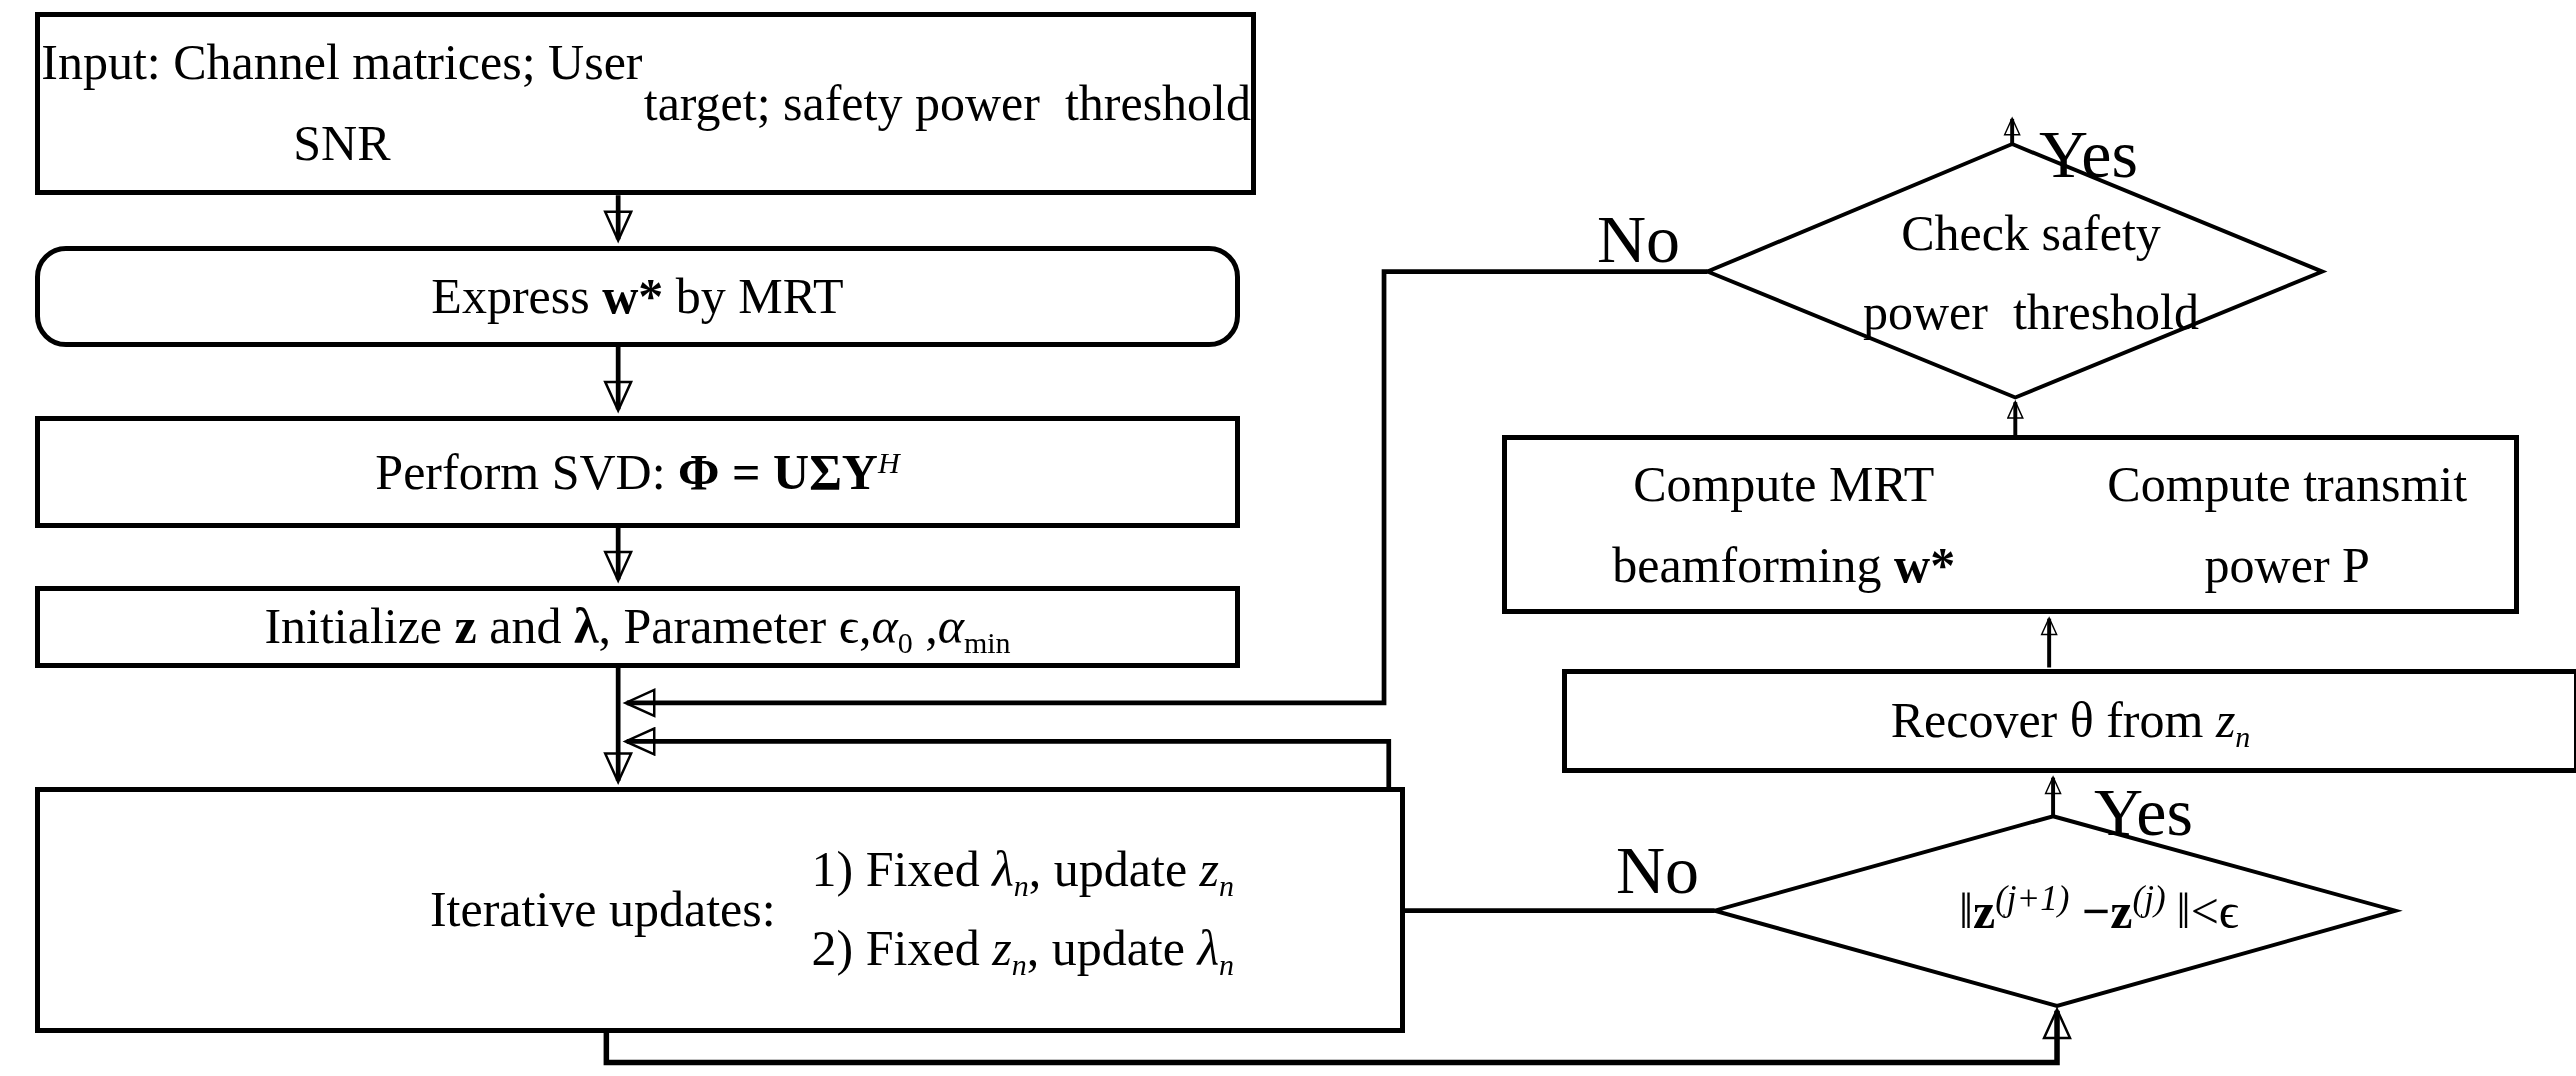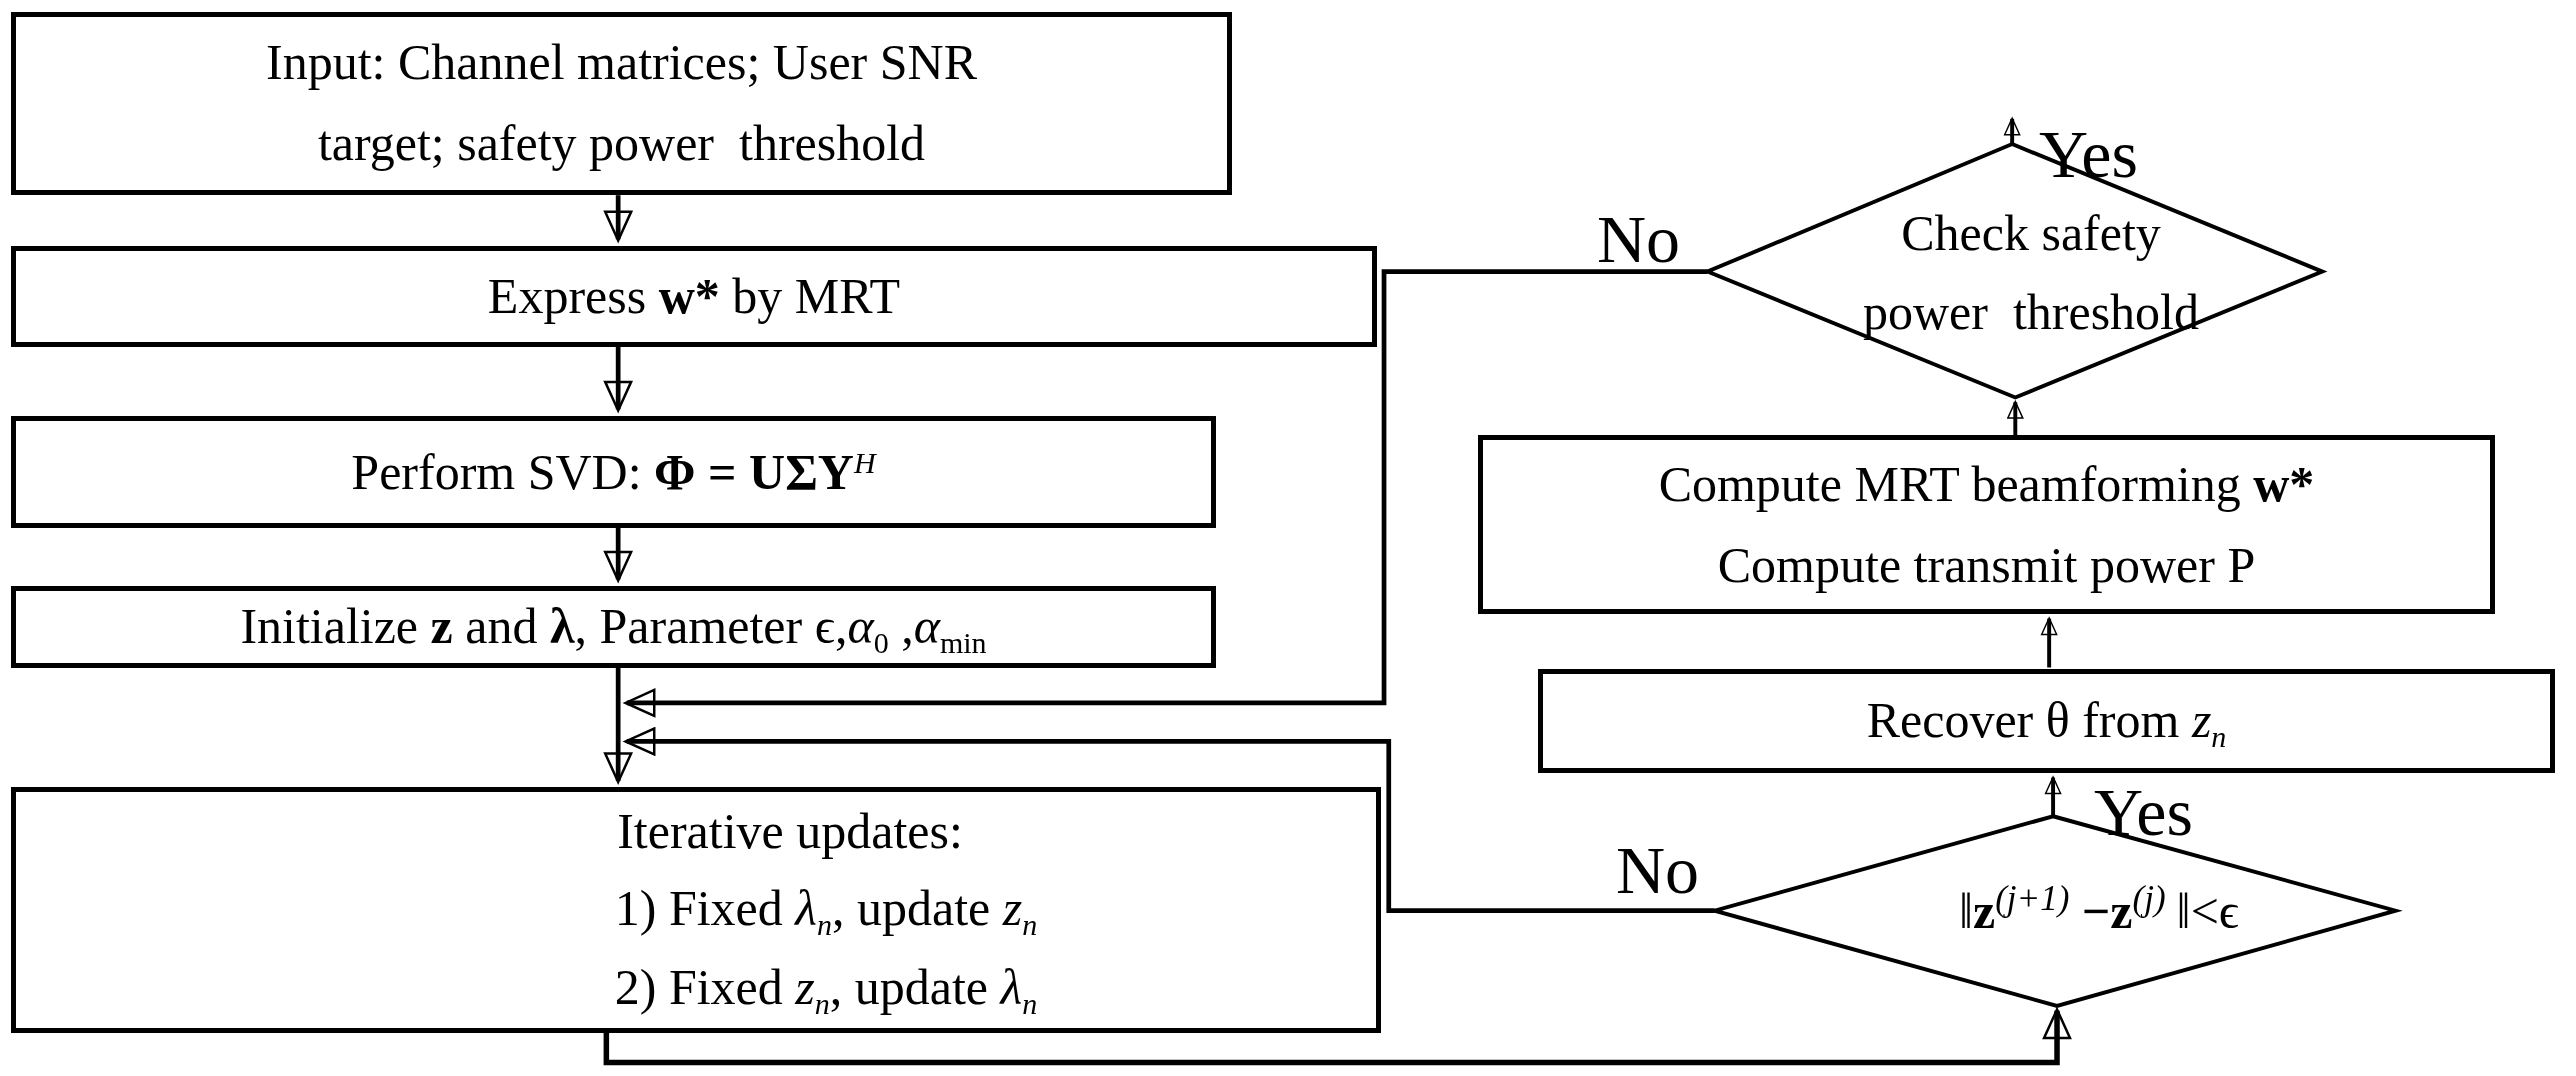--- a/index.html
+++ b/index.html
@@ -14,26 +14,27 @@
   }
   .wires { position: absolute; left: 0; top: 0; }
   .wires path { fill: none; stroke: #000000; }
   .wires polygon { fill: #ffffff; stroke: #000000; }
   .node {
     position: absolute;
     box-sizing: border-box;
     background: #ffffff;
     border: 5.5px solid #000000;
     display: flex;
-    flex-direction: column;
+    flex-direction: row;
     align-items: center;
     justify-content: center;
     text-align: center;
     font-size: 50px;
     line-height: 1.62;
+    margin-left: 24px;
   }
   .dlabel {
     position: absolute;
     display: flex;
     flex-direction: column;
     align-items: center;
     justify-content: center;
     text-align: center;
     font-size: 50px;
     line-height: 1.58;
@@ -81,21 +82,21 @@
     <path d="M2603,848 L2603,786" stroke-width="5" marker-end="url(#ahSmall)"></path>
     <path d="M2560,553 L2560,511" stroke-width="5" marker-end="url(#ahSmall)"></path>
     <path d="M2556,183 L2556,151" stroke-width="5" marker-end="url(#ahSmall)"></path>
   </svg>
 
   <div class="node" style="left:11px; top:11.8px; width:1221px; height:183px;">
     <div>Input: Channel matrices; User SNR</div>
     <div class="pre">target; safety power  threshold</div>
   </div>
 
-  <div class="node" style="left:11px; top:246px; width:1366px; height:101px;">
+  <div class="node" style="left:11px; top:246px; width:1205px; height:101px;border-radius:31px;">
     <div><span>Express </span><span class="b">w*</span><span> by MRT</span></div>
   </div>
 
   <div class="node" style="left:11px; top:416px; width:1205px; height:112px;">
     <div><span>Perform SVD: </span><span class="b">Φ</span><span class="b"> = </span><span class="b">UΣY</span><span class="sp i">H</span></div>
   </div>
 
   <div class="node" style="left:11px; top:586px; width:1205px; height:82px;">
     <div><span>Initialize </span><span class="b">z</span><span> and </span><span class="b">λ</span><span>, Parameter </span><span>ϵ,</span><span class="i">α</span><span class="sb">0</span><span class="pre"> ,</span><span class="i">α</span><span class="sb">min</span></div>
   </div>

